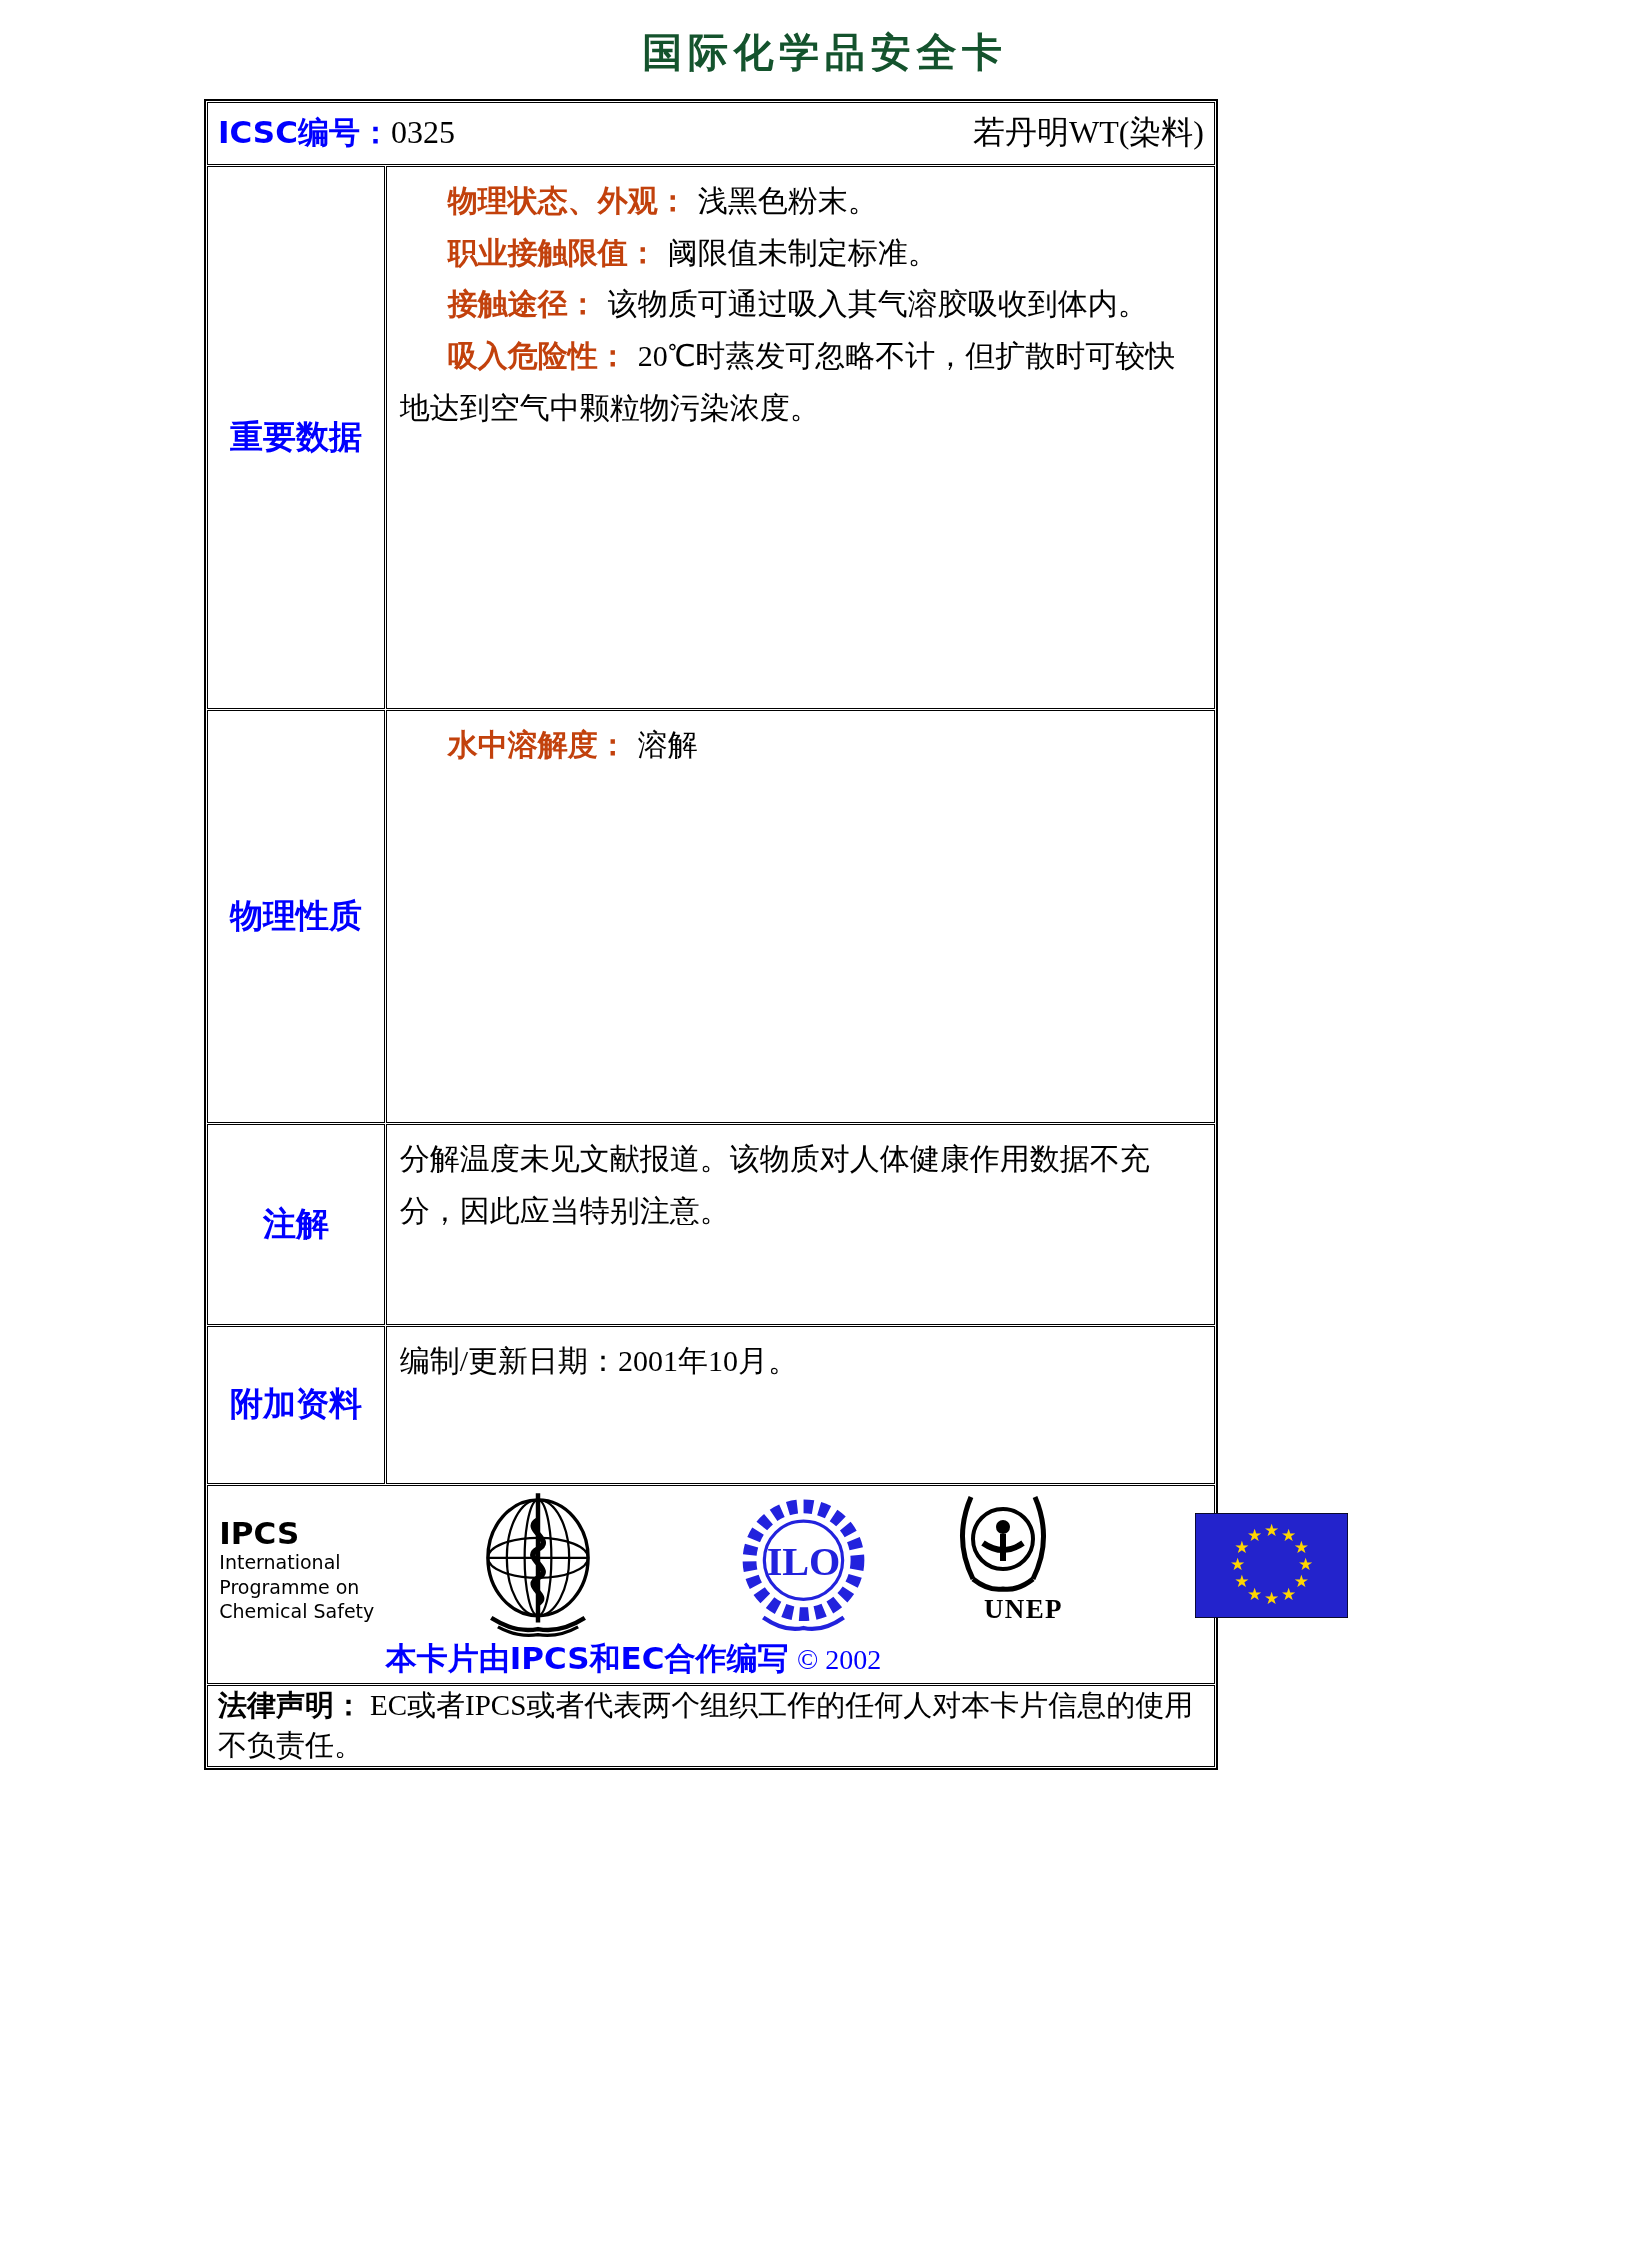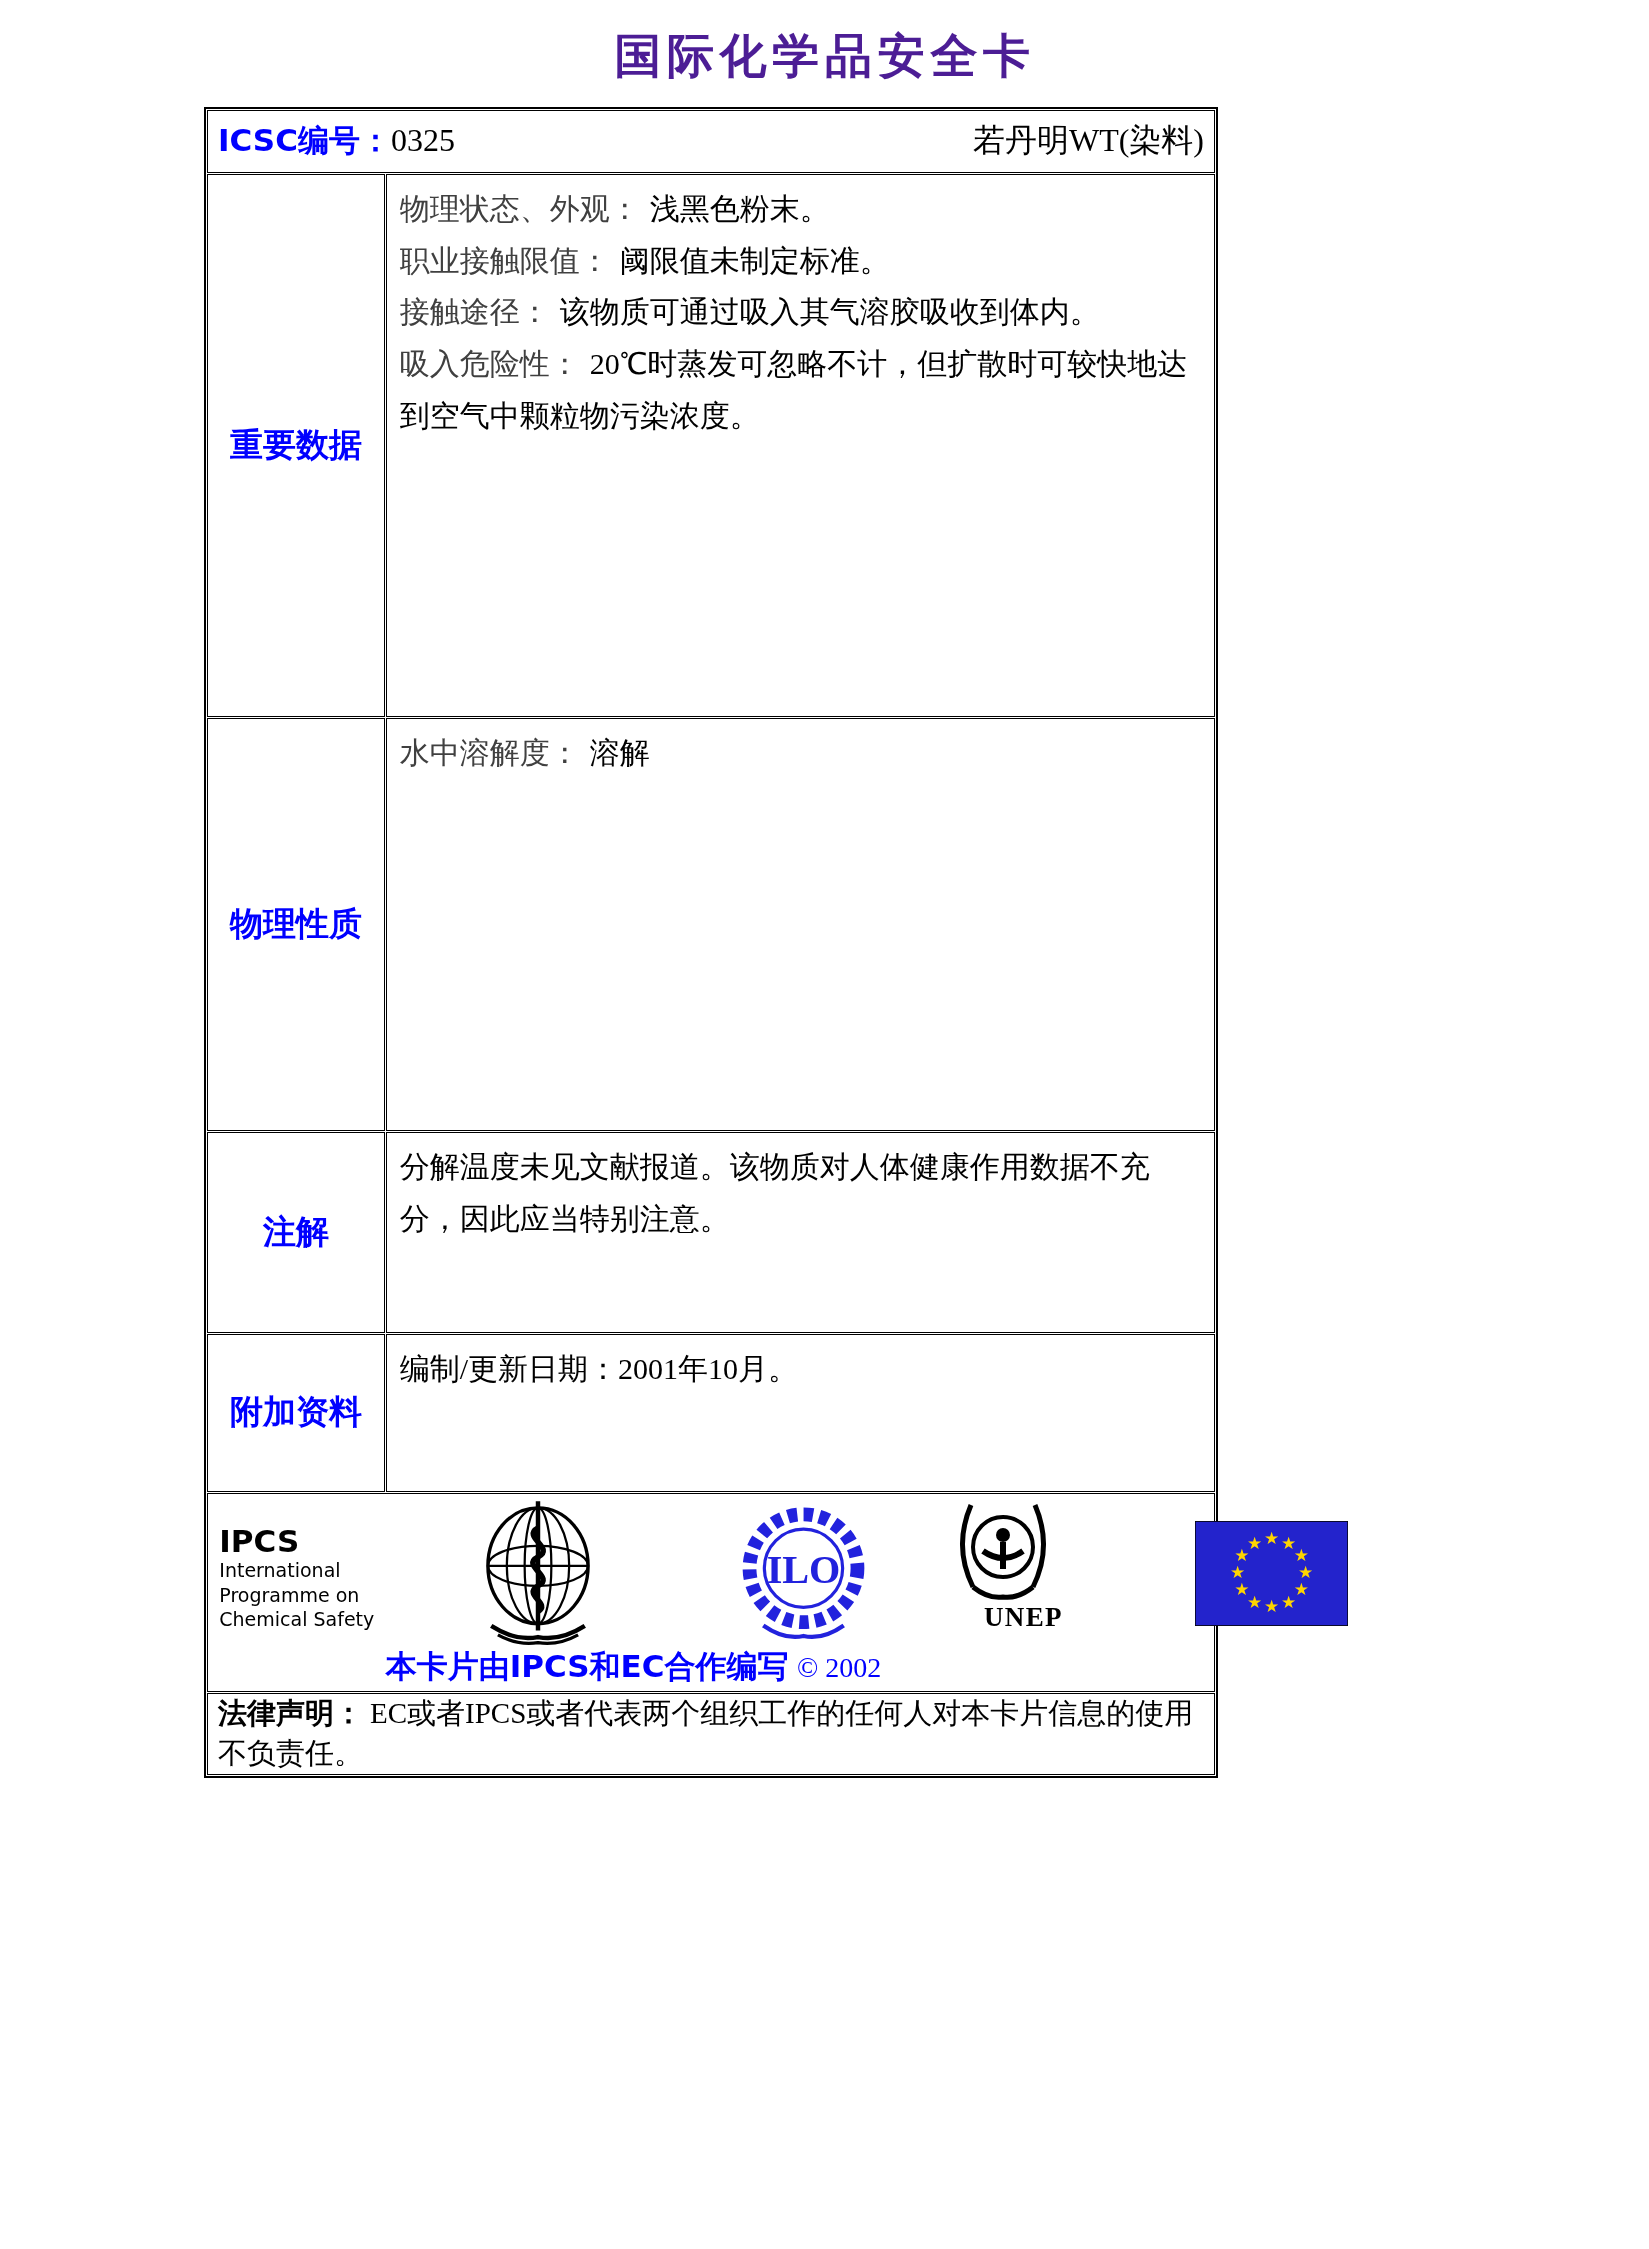--- a/index.html
+++ b/index.html
@@ -3,21 +3,21 @@
 <meta charset="utf-8">
 <style>
   html,body{margin:0;padding:0;background:#ffffff;}
   body{
     width:1650px;height:2250px;position:relative;
     font-family:"Liberation Sans",sans-serif;
     -webkit-font-smoothing:antialiased;
   }
   .page-title{
     margin:25.4px 0 18.4px 0;text-align:center;
-    font-size:47px;font-weight:bold;color:#4c1d95;
+    font-size:40px;font-weight:bold;color:#14532d;
     font-family:"DejaVu Sans",sans-serif;letter-spacing:5.7px;
   }
   table.card{
     margin-left:204px;width:1014px;
     border:2.8px solid #000;border-collapse:separate;border-spacing:1.4px;
     background:#fff;table-layout:fixed;
   }
   td{border:1.4px solid #000;padding:0;background:#fff;vertical-align:top;}
   col.c-label{width:178px;}
   
@@ -33,22 +33,23 @@
     vertical-align:middle;text-align:center;
     color:#0000ff;font-weight:bold;font-size:33px;
     font-family:"DejaVu Sans",sans-serif;
   }
   
   .content-cell{
     padding:8.5px 12.7px;font-size:30px;line-height:1.72;color:#000;
     font-family:"Liberation Serif",serif;
   }
   .content-cell .key{
-    color:#404040;font-weight:normal;font-family:"DejaVu Sans",sans-serif;
+    color:#c2410c;font-weight:bold;font-family:"DejaVu Sans",sans-serif;
     padding-right:10px;
+    margin-left:48px;
   }
   .h-r1{height:524px;} .h-r2{height:394px;} .h-r3{height:141px;}
   .h-r4{height:182px;} .h-r5{height:139px;}
   
   .logos-cell{height:197px;position:relative;}
   .ipcs-block{position:absolute;left:11.3px;top:30px;color:#000;}
   .ipcs-title{font-size:31px;font-weight:bold;font-family:"DejaVu Sans",sans-serif;line-height:1.1;}
   .ipcs-line{font-size:19px;line-height:1.3;font-family:"DejaVu Sans",sans-serif;}
   .logo{position:absolute;top:5.7px;}
   .logo-who{left:263px;}

